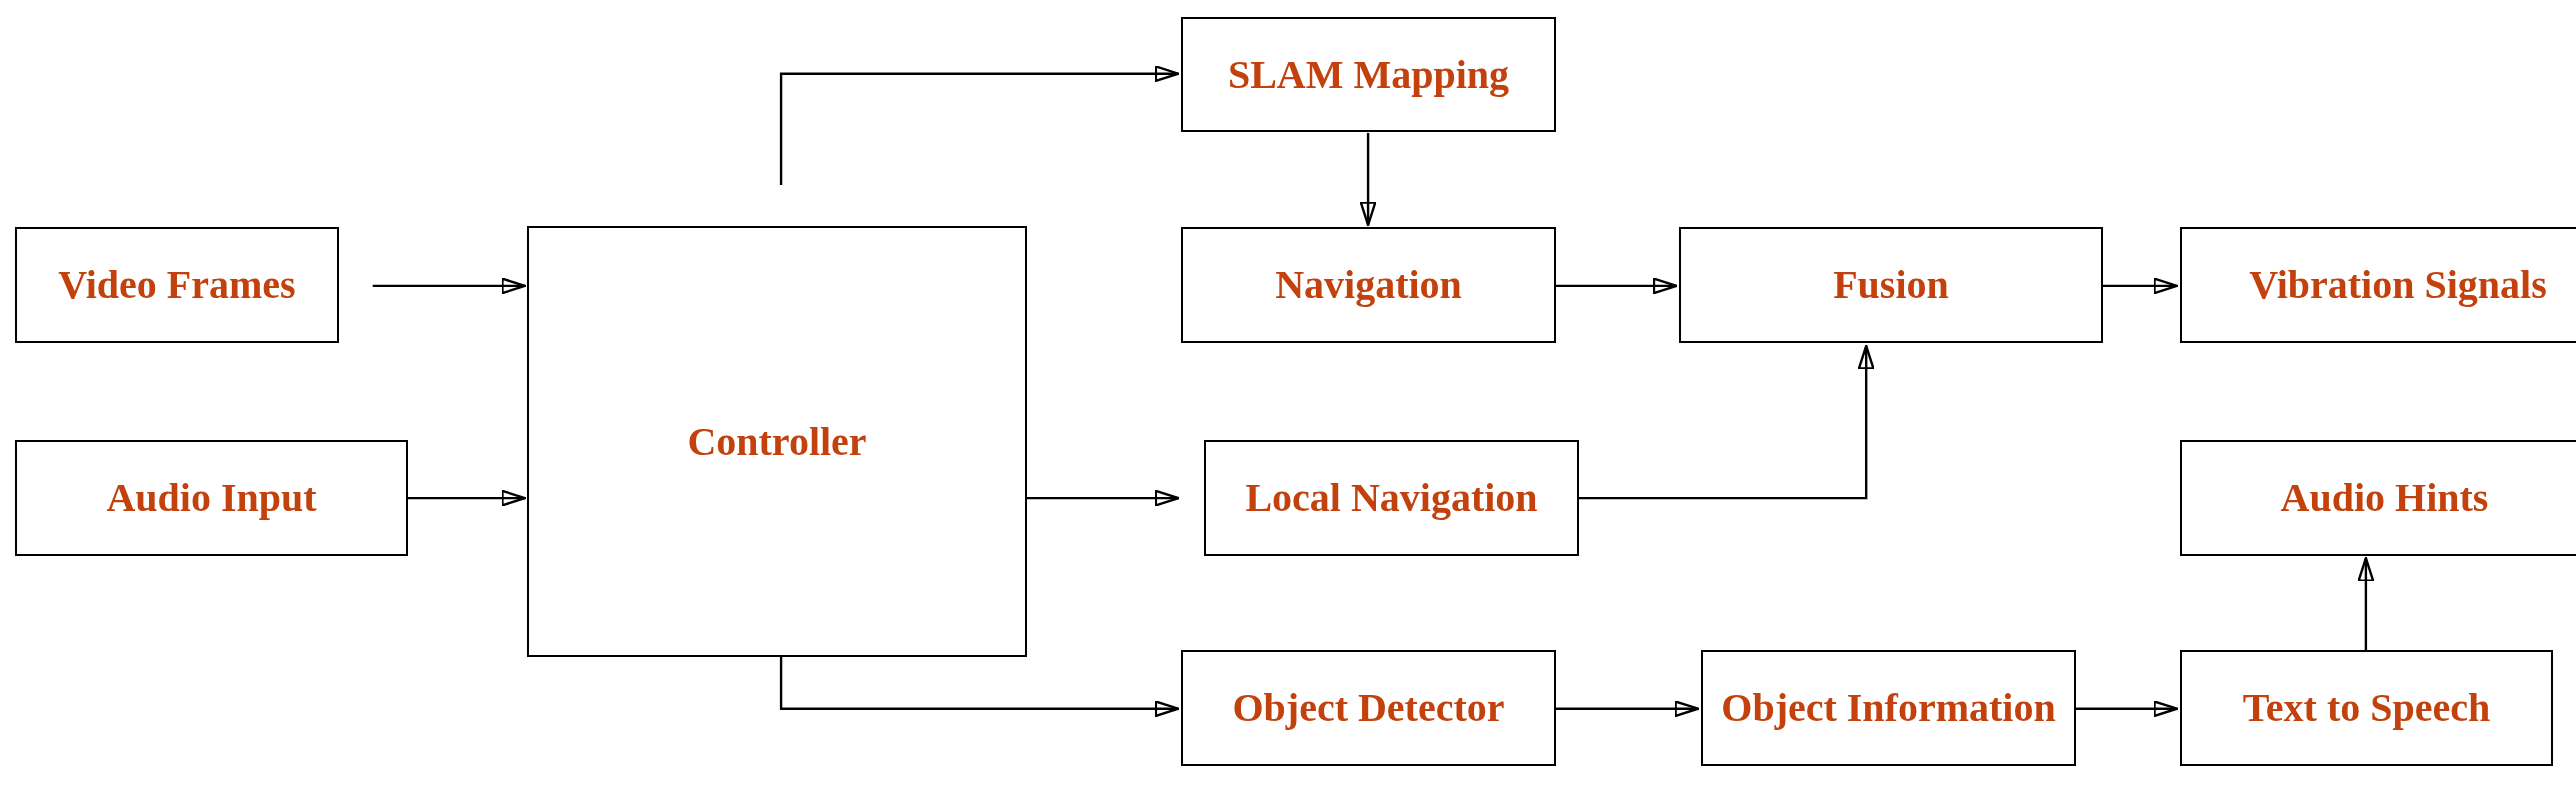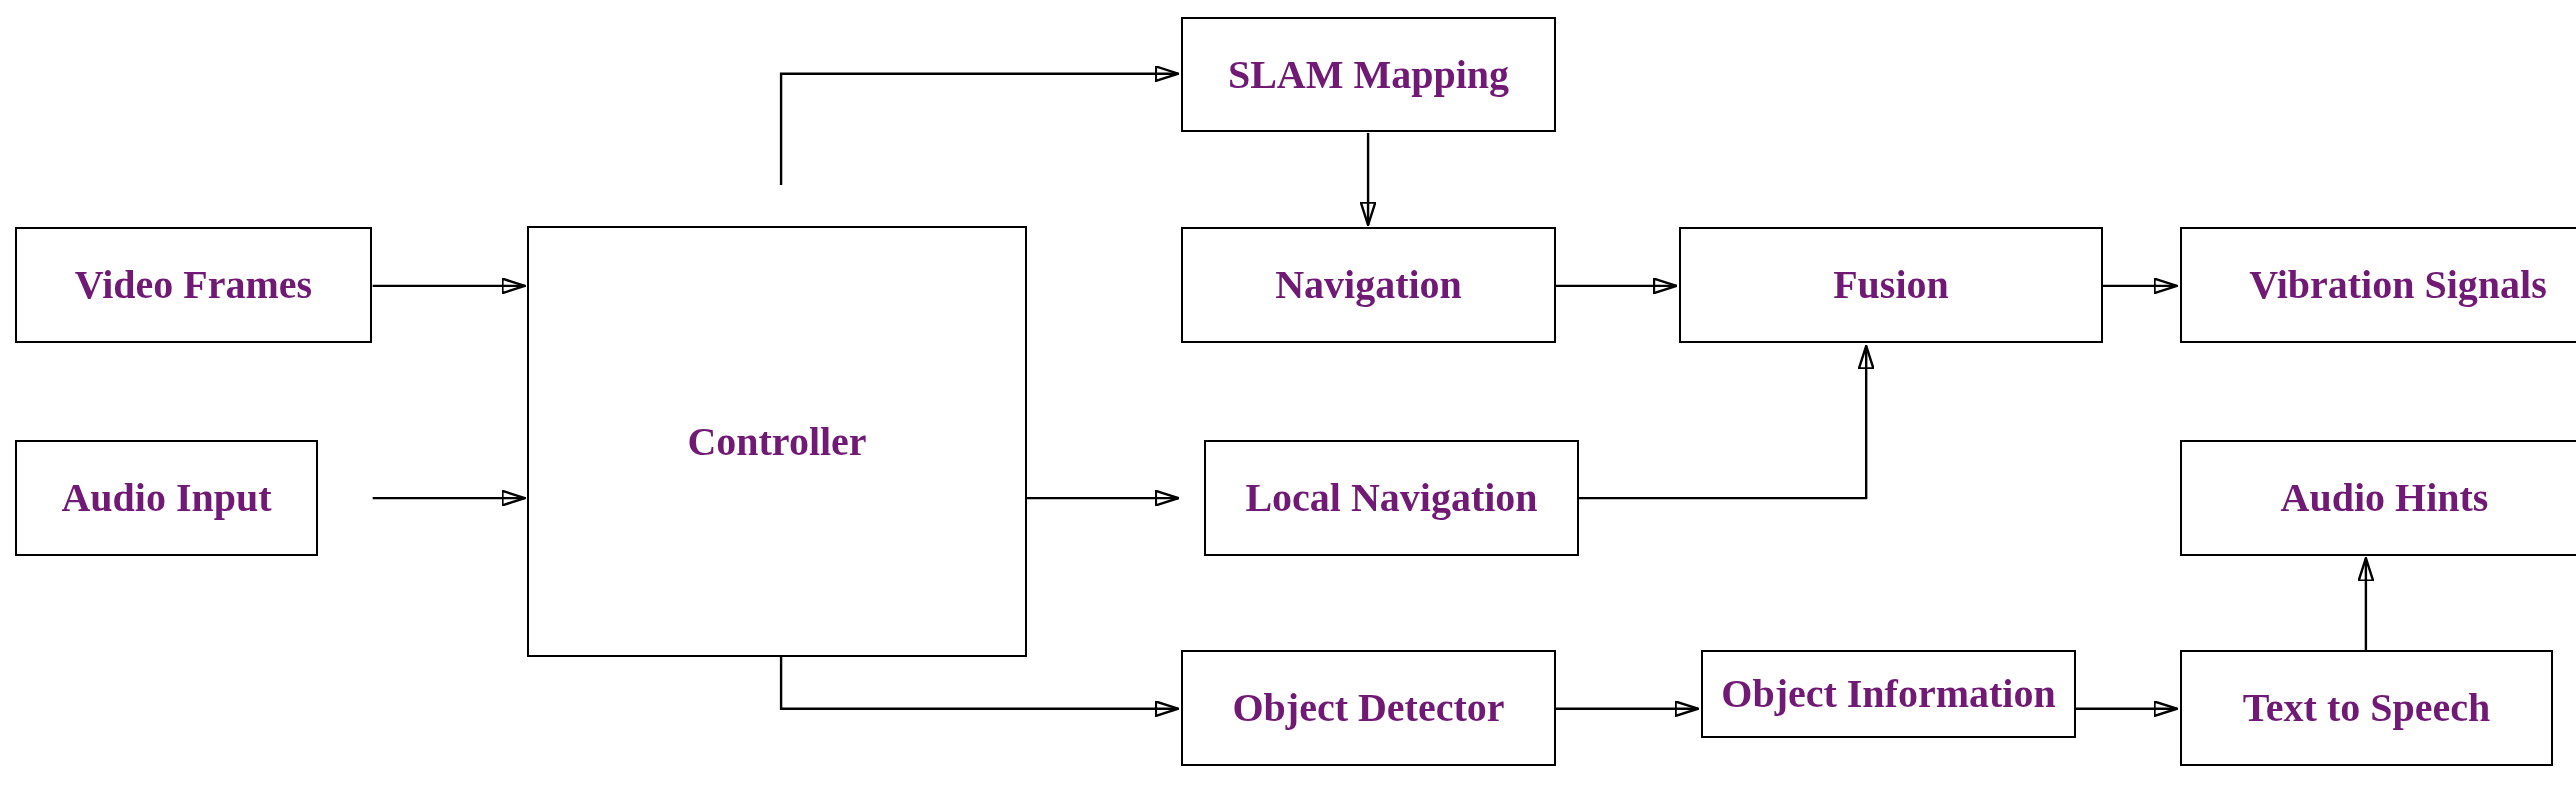--- a/index.html
+++ b/index.html
@@ -34,21 +34,21 @@
     border: 2.4px solid #000000;
     background: #ffffff;
     display: flex;
     align-items: center;
     justify-content: center;
     text-align: center;
   }
   .node .label {
     font-size: 40px;
     font-weight: 700;
-    color: #701a75;
+    color: #c2410c;
     line-height: 1;
     white-space: nowrap;
   }
 </style>
 </head>
 <body>
 
 <div class="canvas">
 
   <svg class="wires" viewBox="0 0 3216 984" xmlns="http://www.w3.org/2000/svg">
@@ -65,25 +65,25 @@
     <path d="M1942 357 L2093 357" marker-end="url(#arrow)"></path>
     <path d="M2565 357 L2718 357" marker-end="url(#arrow)"></path>
     <path d="M1281 622 L1471 622" marker-end="url(#arrow)"></path>
     <path d="M1942 622 L2330 622 L2330 432" marker-end="url(#arrow)"></path>
     <path d="M975 769 L975 885 L1471 885" marker-end="url(#arrow)"></path>
     <path d="M1942 885 L2120 885" marker-end="url(#arrow)"></path>
     <path d="M2591 885 L2718 885" marker-end="url(#arrow)"></path>
     <path d="M2954 812 L2954 697" marker-end="url(#arrow)"></path>
   </svg>
 
-  <div class="node" style="left:15px; top:227px; width:357px; height:116px;">
+  <div class="node" style="left:15px; top:227px; width:324px; height:116px;">
     <span class="label">Video Frames</span>
   </div>
 
-  <div class="node" style="left:15px; top:440px; width:303px; height:116px;">
+  <div class="node" style="left:15px; top:440px; width:393px; height:116px;">
     <span class="label">Audio Input</span>
   </div>
 
   <div class="node" style="left:527px; top:186px; width:500px; height:431px;margin-top:40px;">
     <span class="label">Controller</span>
   </div>
 
   <div class="node" style="left:1181px; top:17px; width:375px; height:115px;">
     <span class="label">SLAM Mapping</span>
   </div>
@@ -105,21 +105,21 @@
   </div>
 
   <div class="node" style="left:2180px; top:440px; width:409px; height:116px;">
     <span class="label">Audio Hints</span>
   </div>
 
   <div class="node" style="left:1181px; top:650px; width:375px; height:116px;">
     <span class="label">Object Detector</span>
   </div>
 
-  <div class="node" style="left:1701px; top:650px; width:375px; height:88px;">
+  <div class="node" style="left:1701px; top:650px; width:375px; height:116px;">
     <span class="label">Object Information</span>
   </div>
 
   <div class="node" style="left:2180px; top:650px; width:373px; height:116px;">
     <span class="label">Text to Speech</span>
   </div>
 
 </div>
 
 

